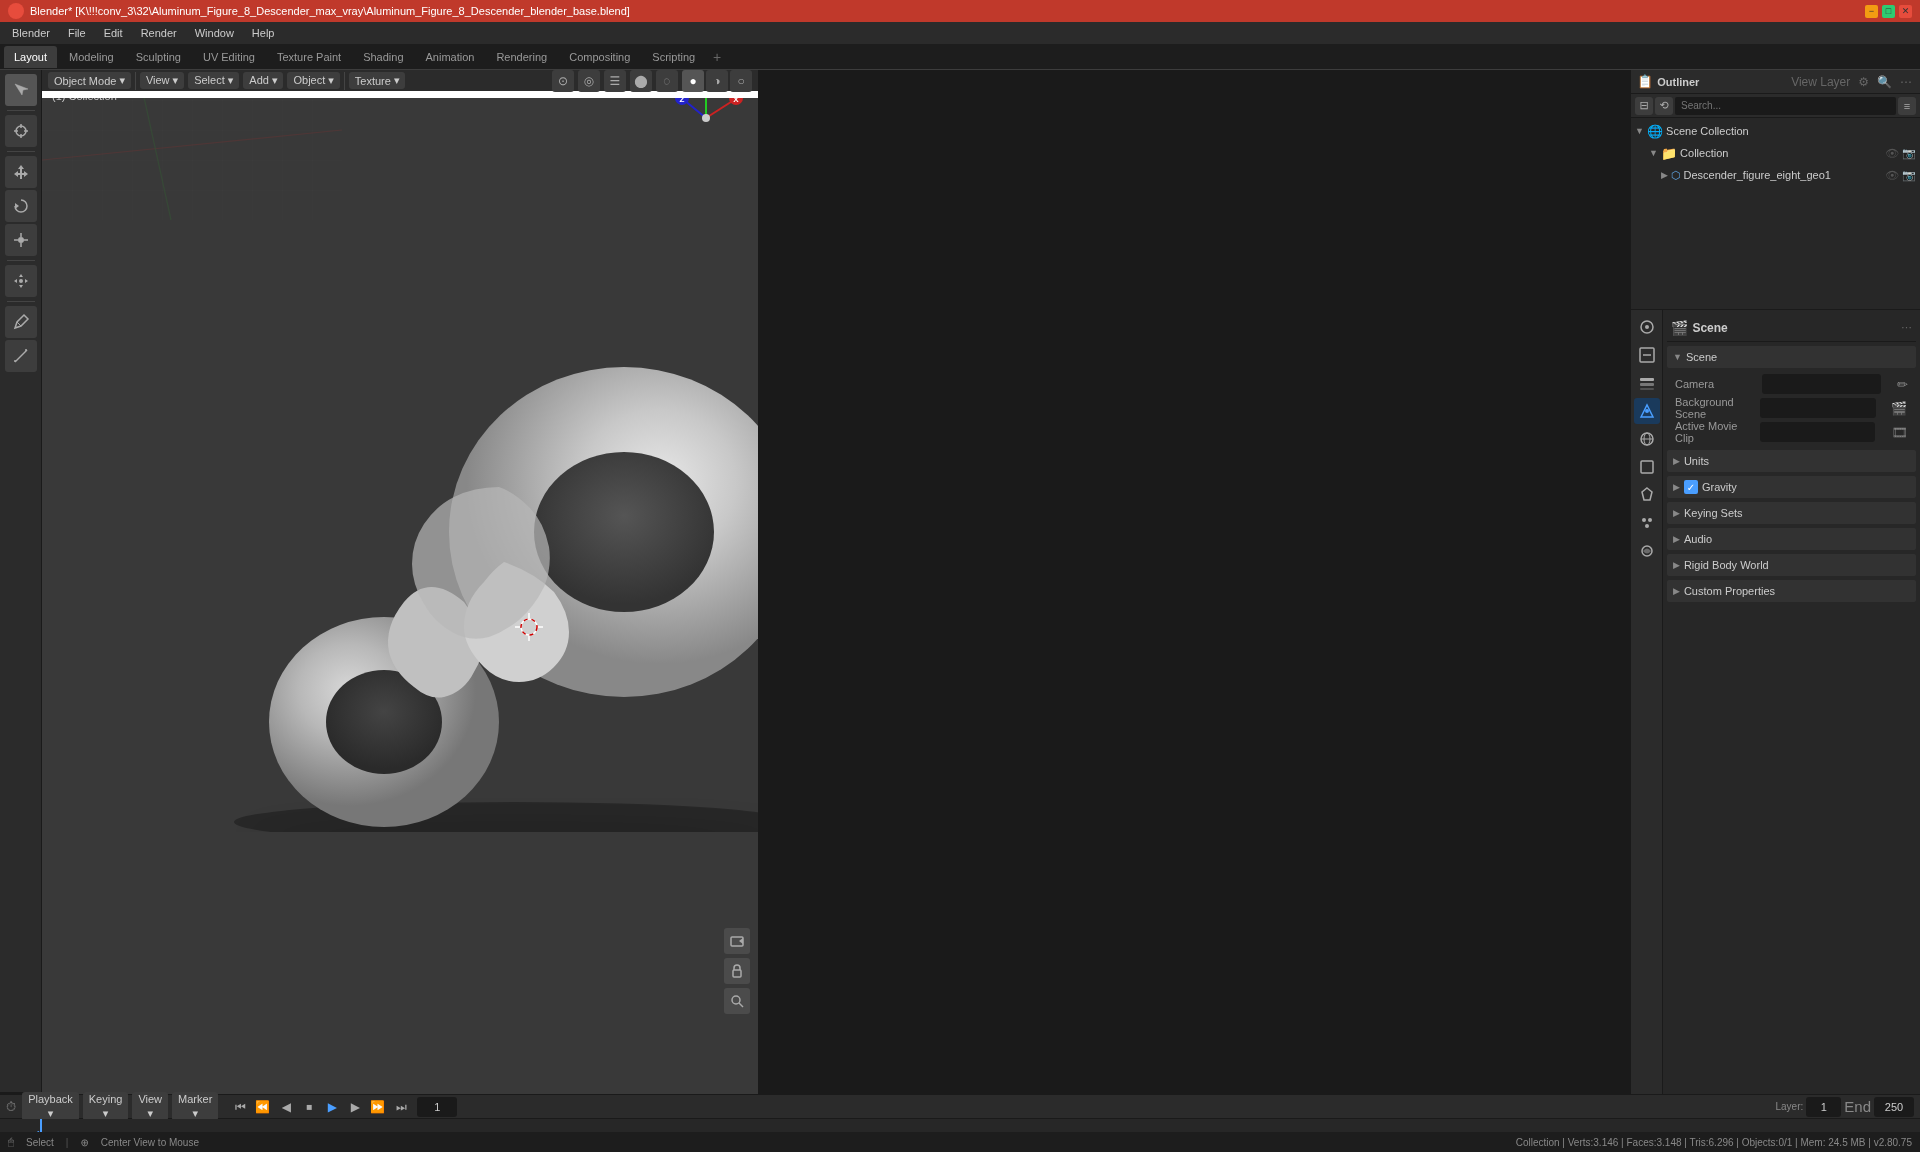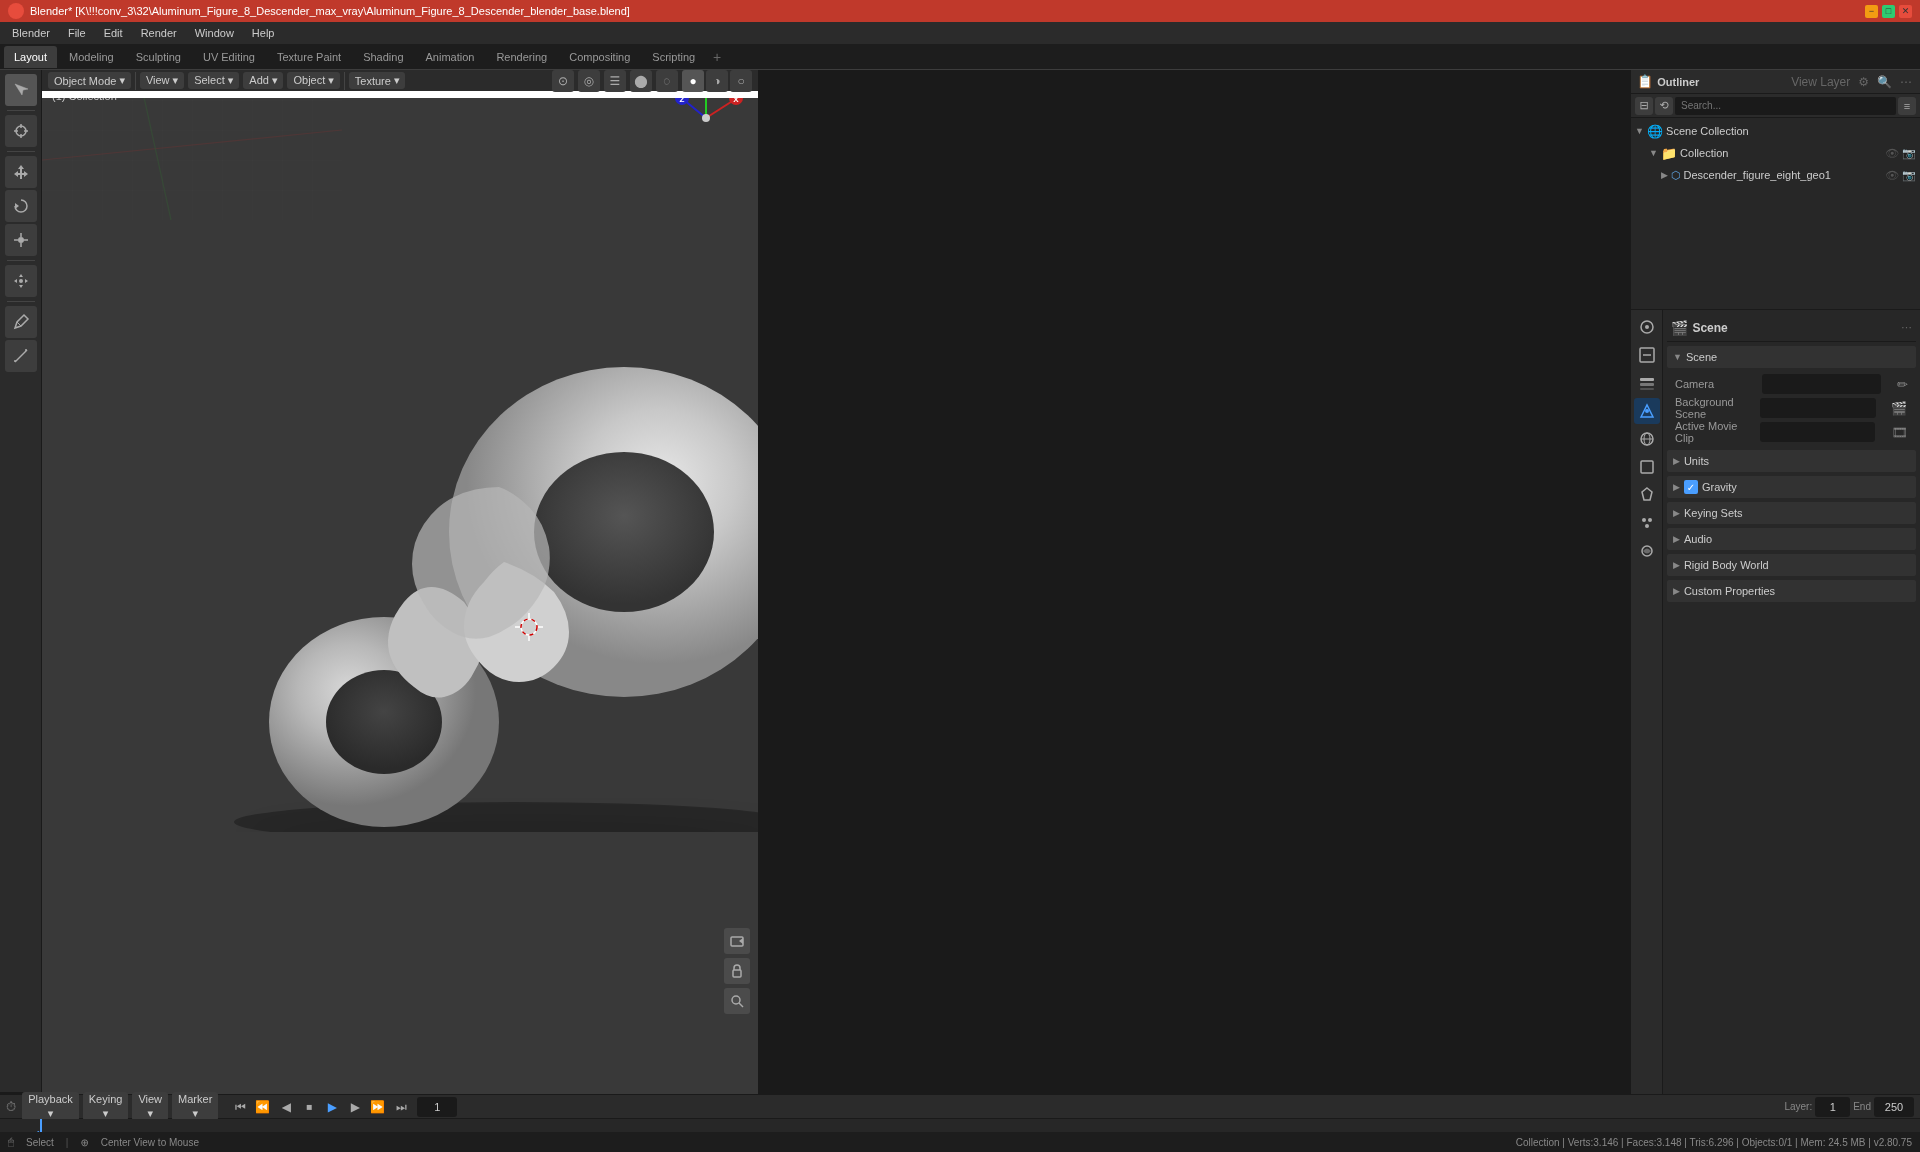--- a/index.html
+++ b/index.html
@@ -997,21 +997,21 @@
     <div class="tl-frame-input">
       <span>1</span>
     </div>
 
     <div class="tl-end-controls">
       <div style="display:flex;align-items:center;gap:3px;">
         <span style="font-size:10px;color:#888;">Layer:</span>
         <div class="tl-frame-input" style="width:35px;">
           <span>1</span>
         </div>
-        <span style="font-size:10px;color:#888;">End</span>
+        <span style="font-size:15px;color:#888;">End</span>
         <div class="tl-frame-input" style="width:40px;">
           <span>250</span>
         </div>
       </div>
     </div>
   </div>
 
   <div id="timeline-ruler">
     <div class="tl-current-frame"></div>
     <svg width="100%" height="34" xmlns="http://www.w3.org/2000/svg">

